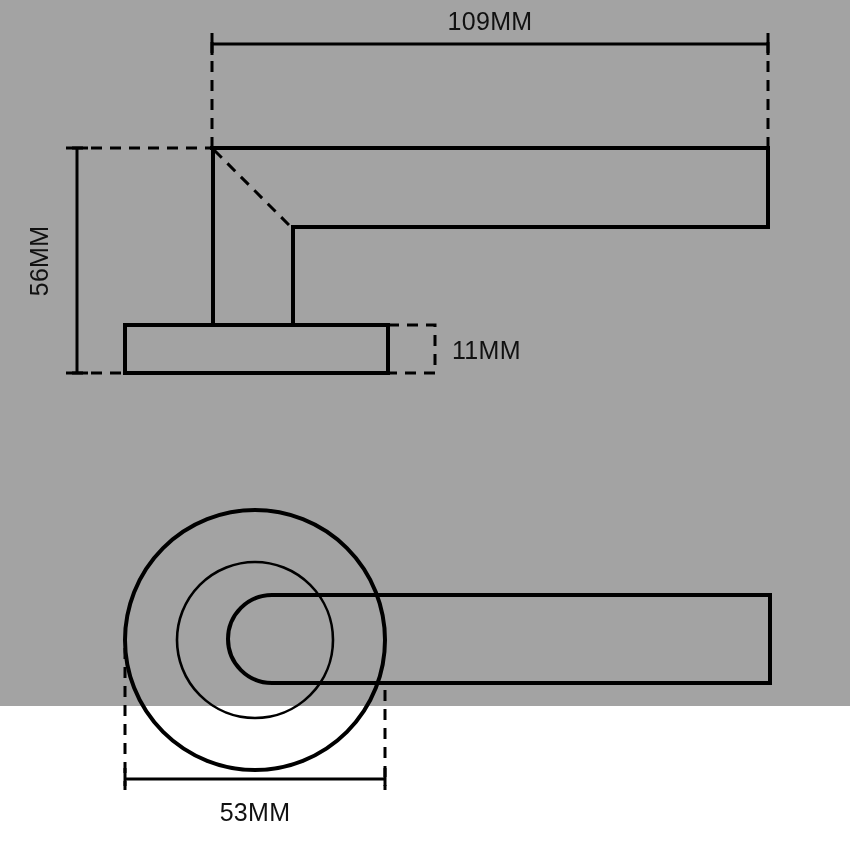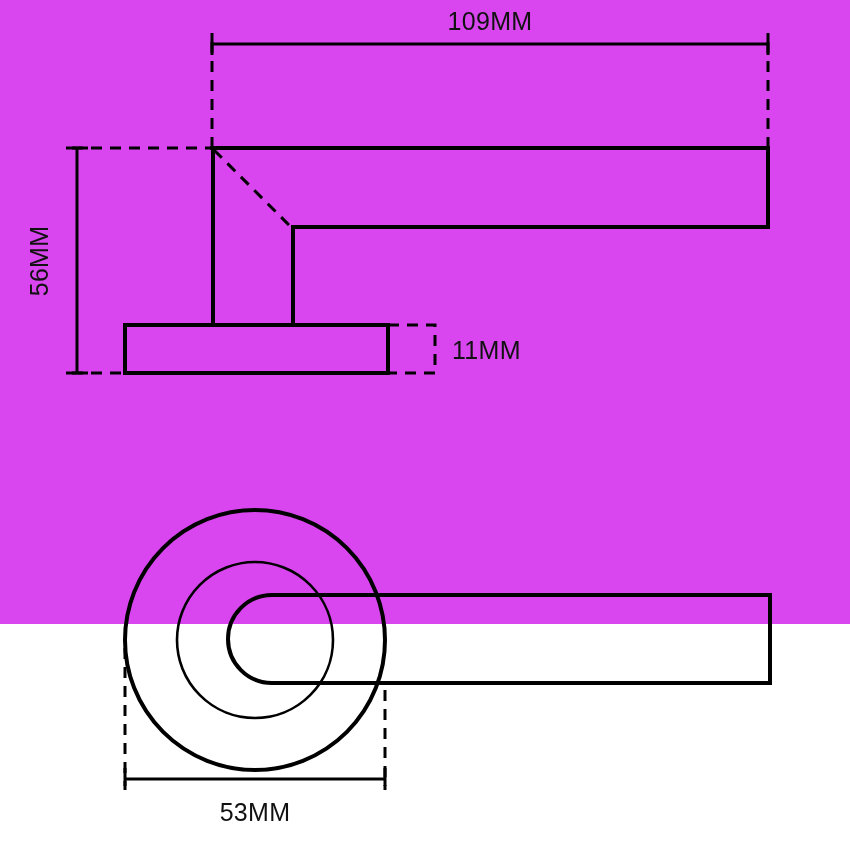--- a/index.html
+++ b/index.html
@@ -9,22 +9,22 @@
   }
   body {
     width: 850px;
     height: 850px;
     font-family: "Liberation Sans", sans-serif;
     overflow: hidden;
   }
   #drawing-root {
     position: relative;
     width: 850px;
-    height: 624px;
-    background: #d946ef;
+    height: 706px;
+    background: #a3a3a3;
   }
   svg.tech-drawing {
     display: block;
     width: 850px;
     height: 850px;
   }
   .solid-line {
     fill: none;
     stroke: #000000;
     stroke-width: 4;

